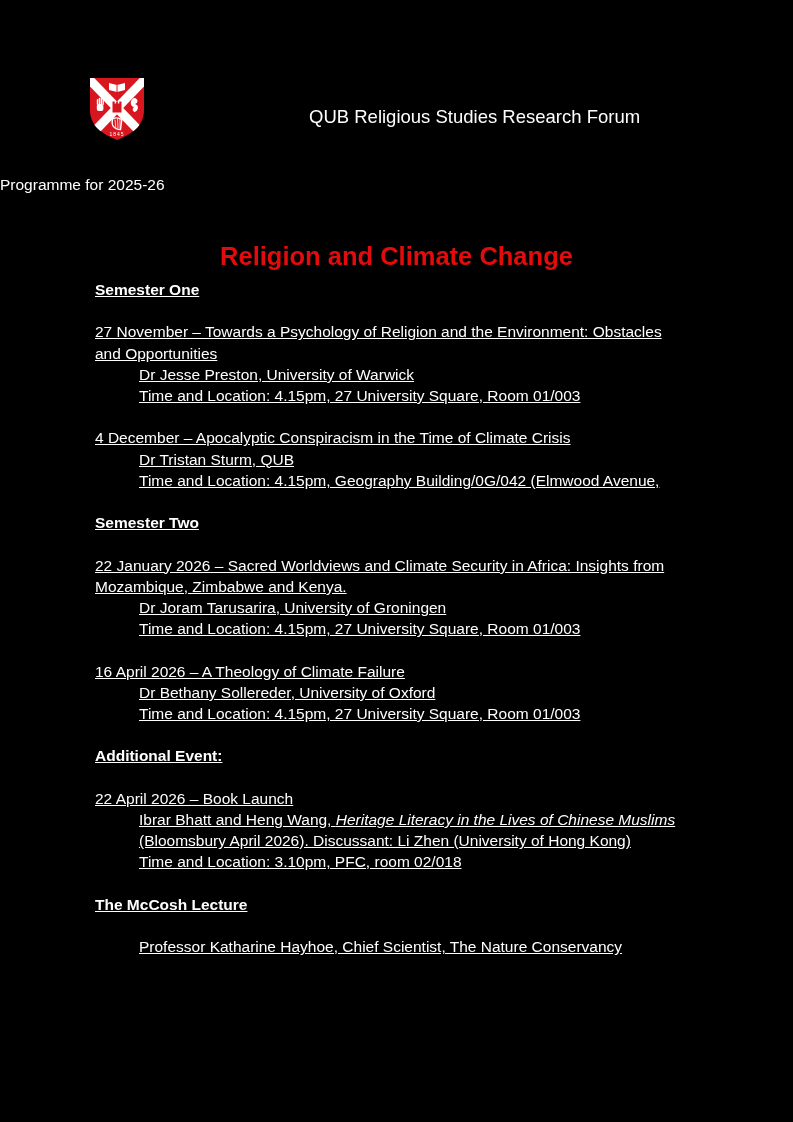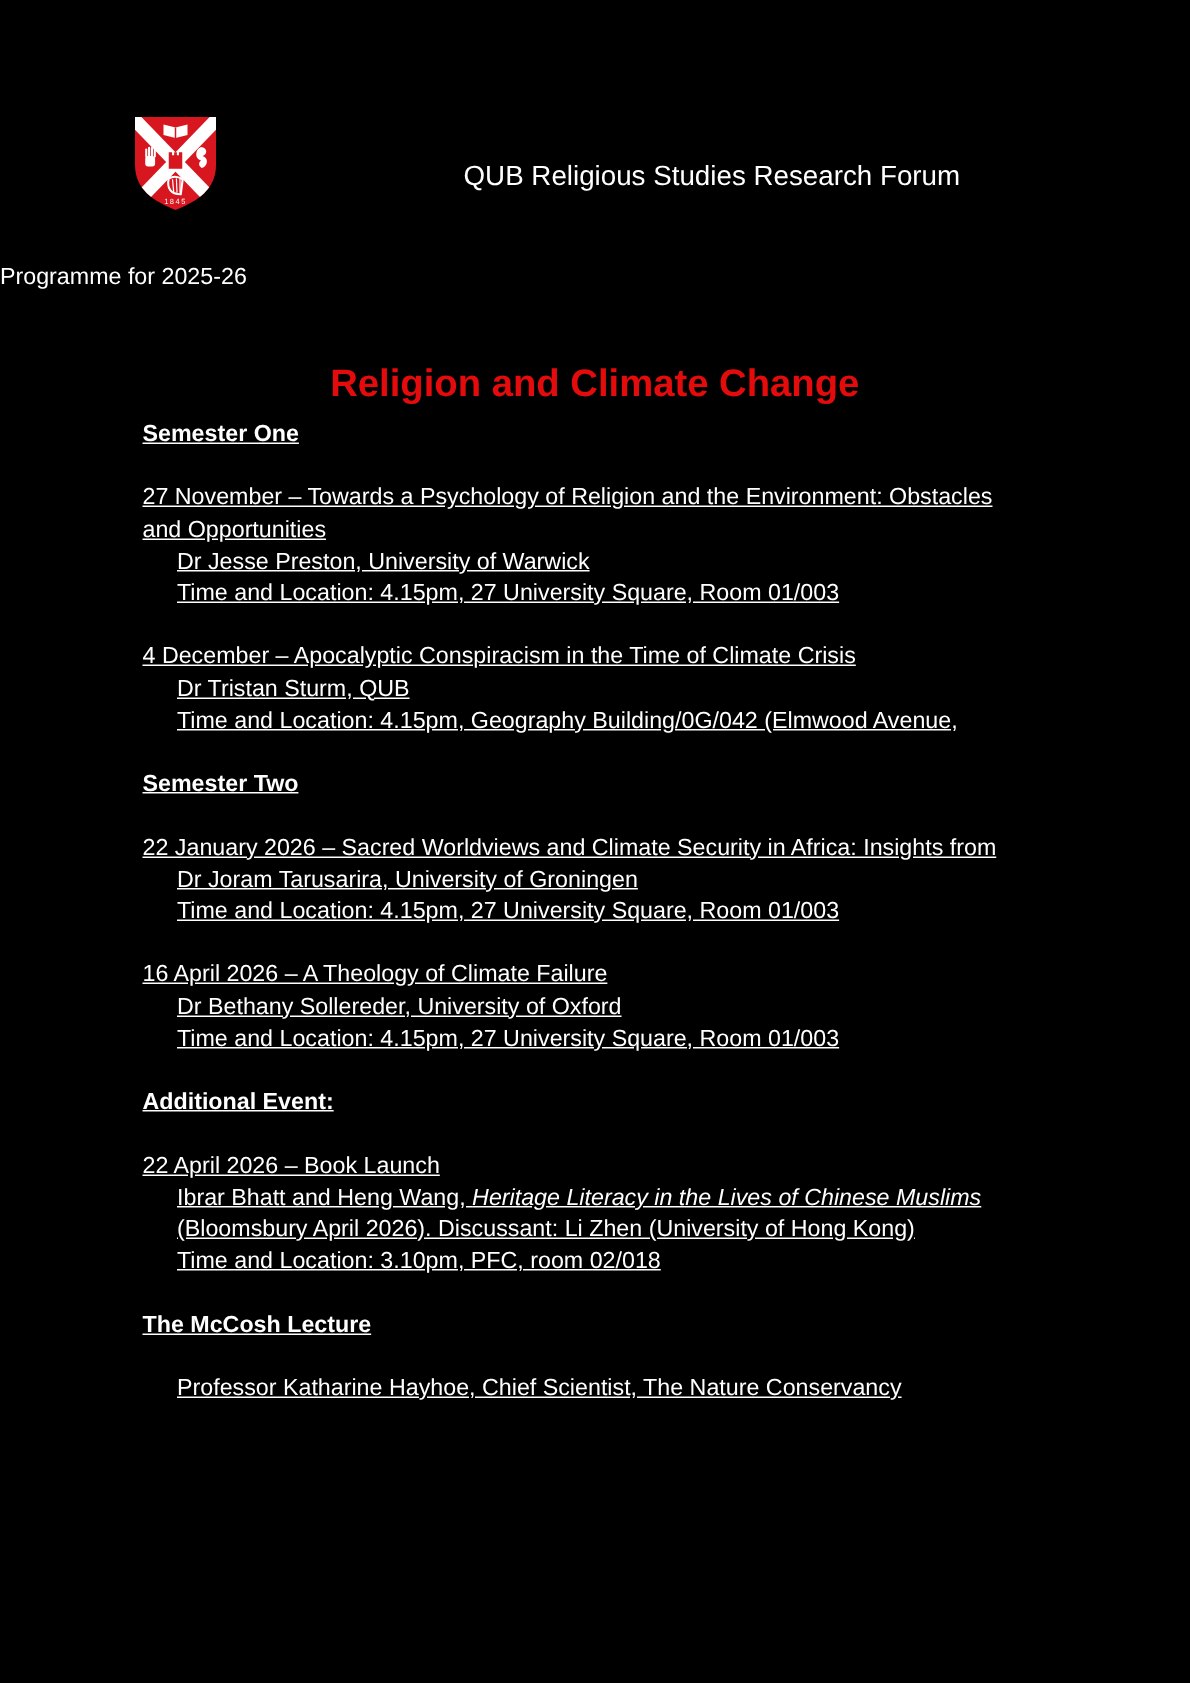--- a/index.html
+++ b/index.html
@@ -73,21 +73,21 @@
     font-size: 15.5px;
     line-height: 21.2px;
     text-decoration: underline;
   }
   .section-heading {
     font-weight: 700;
     margin-bottom: 21.2px;
   }
   .event { margin-bottom: 21.2px; }
   .line { min-height: 21.2px; }
-  .detail { margin-left: 23px; }
+  .detail { margin-left: 44px; }
   .italic { font-style: italic; }
 </style>
 </head>
 <body>
 
 <div class="page">
 
   <div class="logo">
     <svg class="crest" width="58" height="66" viewBox="0 0 58 66" aria-hidden="true">
       <defs>
@@ -150,20 +150,21 @@
         <div class="line detail">Dr Tristan Sturm, QUB</div>
         <div class="line detail">Time and Location: 4.15pm, Geography Building/0G/042 (Elmwood Avenue,</div>
       </div>
     </section>
 
     <section>
       <div class="section-heading line">Semester Two</div>
 
       <div class="event">
         <div class="line">22 January 2026 – Sacred Worldviews and Climate Security in Africa: Insights from</div>
+        <div class="line">Mozambique, Zimbabwe and Kenya.</div>
         <div class="line detail">Dr Joram Tarusarira, University of Groningen</div>
         <div class="line detail">Time and Location: 4.15pm, 27 University Square, Room 01/003</div>
       </div>
 
       <div class="event">
         <div class="line">16 April 2026 – A Theology of Climate Failure</div>
         <div class="line detail">Dr Bethany Sollereder, University of Oxford</div>
         <div class="line detail">Time and Location: 4.15pm, 27 University Square, Room 01/003</div>
       </div>
     </section>

